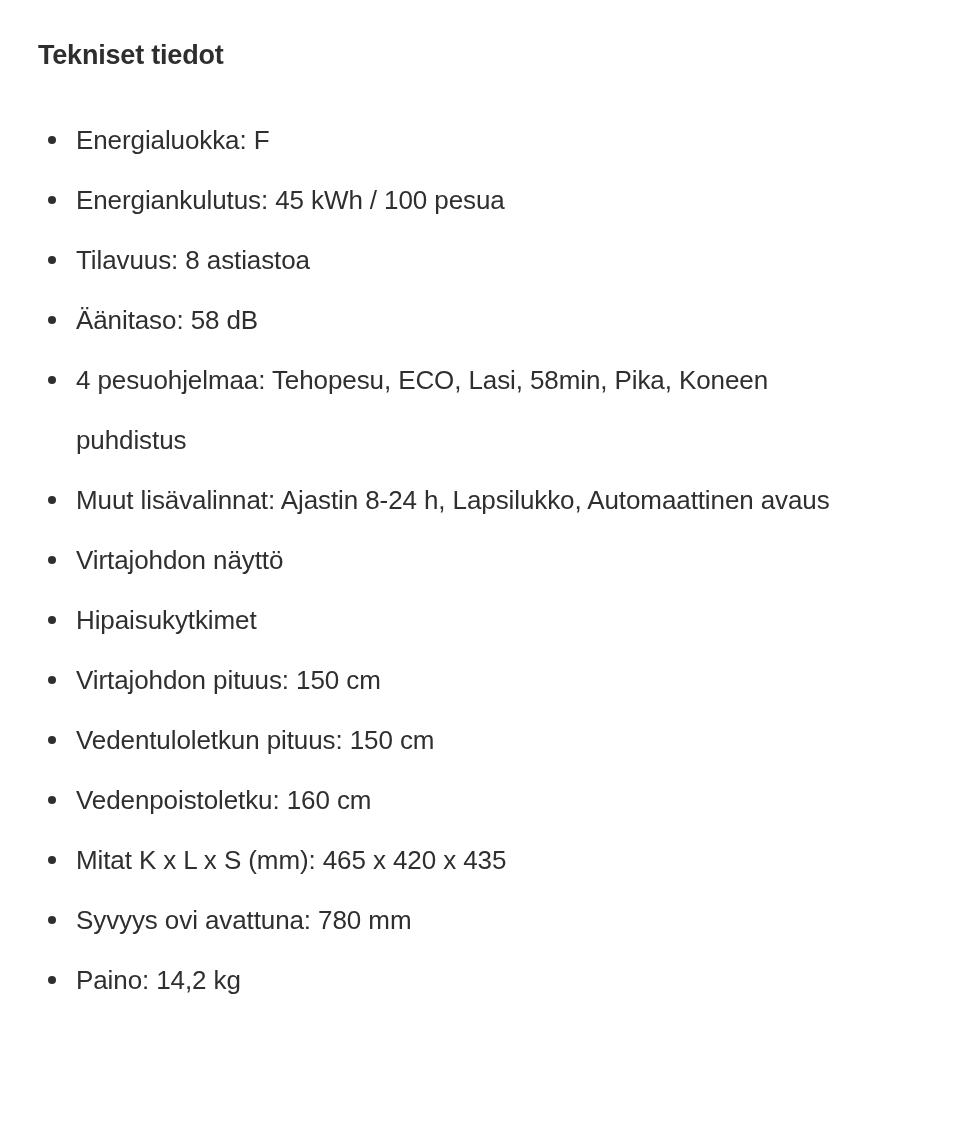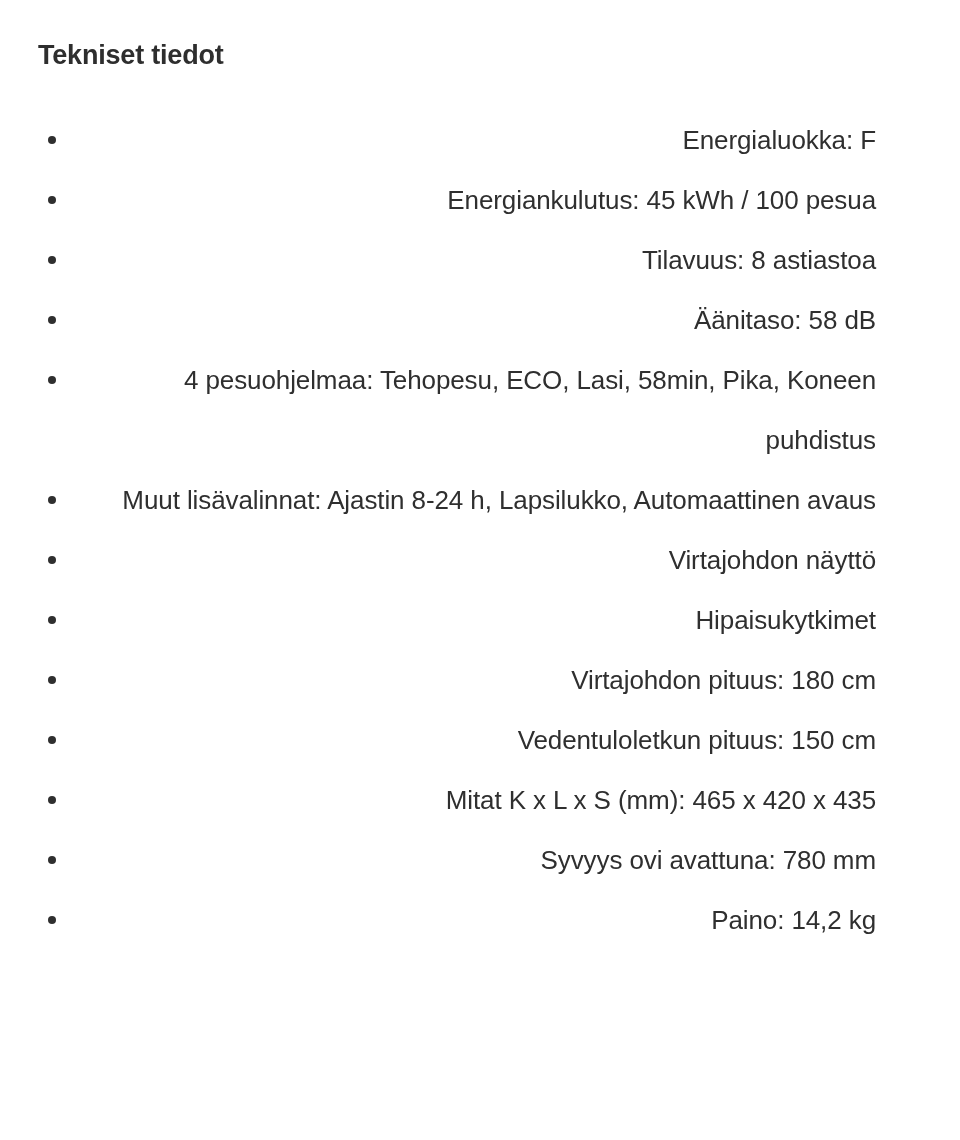--- a/index.html
+++ b/index.html
@@ -59,21 +59,20 @@
     left: 10px;
     top: 26px;
     width: 8px;
     height: 8px;
     border-radius: 50%;
     background: #2f2f2f;
   }
 
   .spec-item .spec-text {
     display: block;
-    text-align: right;
   }
 </style>
 </head>
 <body>
 
 <div class="spec-panel">
 
   <h2 class="spec-title">Tekniset tiedot</h2>
 
   <ul class="spec-list">
@@ -104,25 +103,29 @@
       <li class="spec-item">
         <span class="bullet"></span>
         <span class="spec-text">Virtajohdon näyttö</span>
       </li>
       <li class="spec-item">
         <span class="bullet"></span>
         <span class="spec-text">Hipaisukytkimet</span>
       </li>
       <li class="spec-item">
         <span class="bullet"></span>
-        <span class="spec-text">Virtajohdon pituus: 180 cm</span>
+        <span class="spec-text">Virtajohdon pituus: 150 cm</span>
       </li>
       <li class="spec-item">
         <span class="bullet"></span>
         <span class="spec-text">Vedentuloletkun pituus: 150 cm</span>
+      </li>
+      <li class="spec-item">
+        <span class="bullet"></span>
+        <span class="spec-text">Vedenpoistoletku: 160 cm</span>
       </li>
       <li class="spec-item">
         <span class="bullet"></span>
         <span class="spec-text">Mitat K x L x S (mm): 465 x 420 x 435</span>
       </li>
       <li class="spec-item">
         <span class="bullet"></span>
         <span class="spec-text">Syvyys ovi avattuna: 780 mm</span>
       </li>
       <li class="spec-item">

